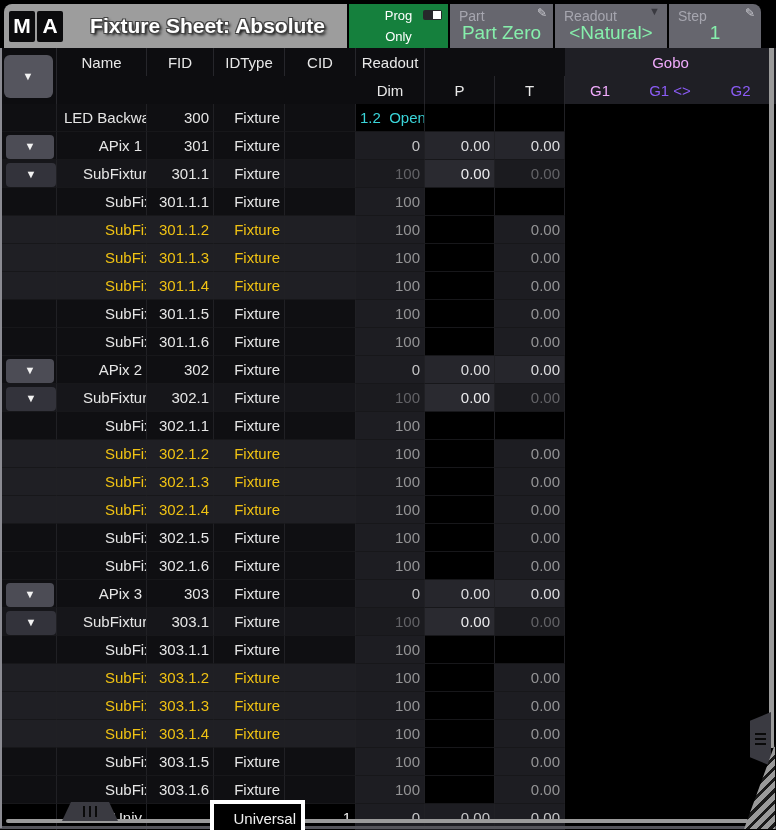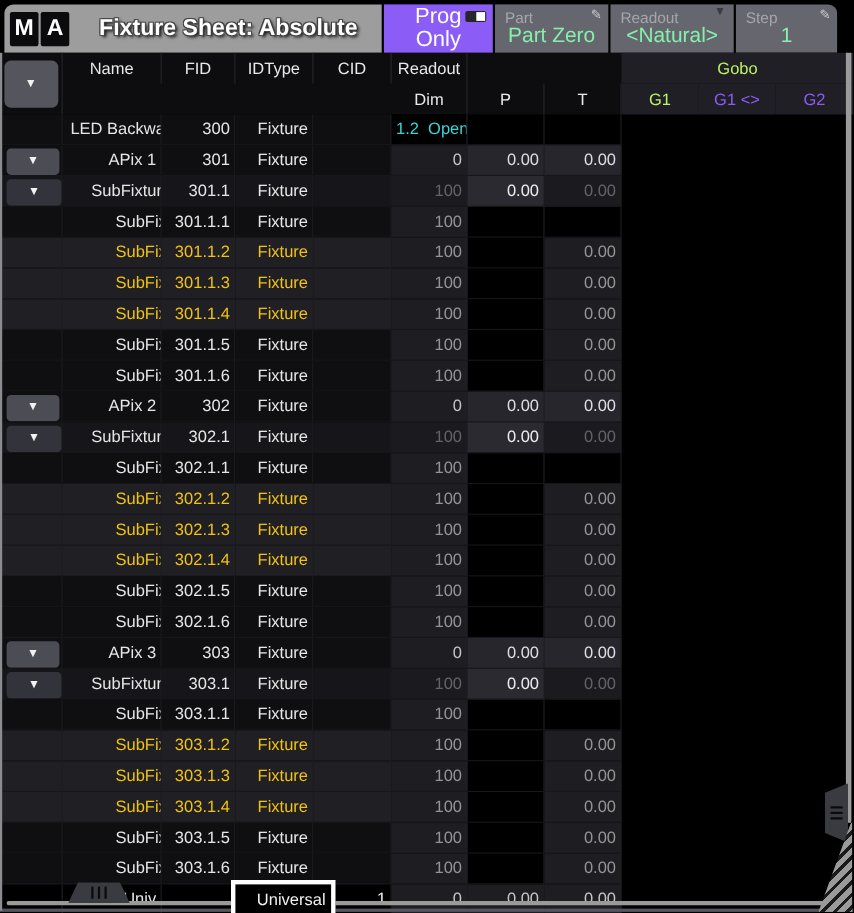--- a/index.html
+++ b/index.html
@@ -9,40 +9,40 @@
   
   #titlebar{position:absolute;left:4px;top:4px;right:0;height:44px;display:flex;}
   #titlesec{width:343px;height:44px;background:#9d9d9d;border-radius:8px 0 0 0;
             display:flex;align-items:center;}
   #malogo{display:flex;margin-left:5px;gap:2px;}
   .mabox{width:26px;height:31px;background:#0b0b0d;color:#fff;font-weight:bold;font-size:21px;
          display:flex;align-items:center;justify-content:center;border-radius:2px;}
   #wtitle{margin-left:auto;margin-right:22px;font-size:21px;font-weight:bold;color:#fff;
           text-shadow:-1px -1px 0 #444,1px -1px 0 #444,-1px 1px 0 #444,2px 2px 3px #000;}
   .tbtn{position:relative;height:44px;margin-left:2px;color:#fff;}
-  #btn-prog{width:99px;background:#8b5cf6;display:flex;align-items:center;justify-content:center;
-            font-size:20px;line-height:21px;text-align:center;white-space:pre-line;}
+  #btn-prog{width:99px;background:#15803d;display:flex;align-items:center;justify-content:center;
+            font-size:13px;line-height:21px;text-align:center;white-space:pre-line;}
   .lblbtn{background:#66666e;}
   #btn-part{width:103px;}
   #btn-readout{width:112px;}
   #btn-step{width:92px;border-radius:0 8px 0 0;}
   .tbtn .small{position:absolute;left:9px;top:4px;font-size:14px;color:#a6a6af;}
   .tbtn .val{position:absolute;left:0;right:0;bottom:4px;text-align:center;font-size:19px;color:#86efac;}
   .pencil{position:absolute;top:2px;right:6px;font-size:12px;color:#cdcdd3;}
   .caret{position:absolute;top:1px;right:7px;font-size:11px;color:#393940;}
   .toggle{position:absolute;top:6px;right:6px;width:19px;height:10px;background:#27272b;border-radius:2px;}
   .toggle .knob{position:absolute;right:1px;top:1px;width:8px;height:8px;background:#fff;}
 
   
   .grid{display:grid;grid-template-columns:57px 90px 67px 71px 71px 69px 70px 70px 70px 70px 71px;}
   #thead{position:absolute;left:0;top:48px;width:776px;height:56px;background:#0d0d10;
          grid-template-rows:28px 28px;}
   .hc{position:relative;display:flex;align-items:center;justify-content:center;
       font-size:15px;color:#e8e8e8;border-right:1px solid #26262b;overflow:hidden;}
-  .hgobo{background:#1f1f25;color:#bef264;}
+  .hgobo{background:#1f1f25;color:#f0abfc;}
   .hdim-orange{color:#8b5cf6;}
   #harrow{grid-row:1/3;display:flex;align-items:center;justify-content:center;}
   #harrowbox{width:49px;height:43px;background:#55555e;border-radius:6px;
              display:flex;align-items:center;justify-content:center;}
   .tri{font-size:11px;color:#f2f2f2;line-height:1;}
 
   #tbody{position:absolute;left:0;top:104px;width:776px;}
   .row{height:28px;}
   .c{display:flex;align-items:center;justify-content:flex-end;padding:0 4px;font-size:15px;
      color:#e6e6e6;overflow:hidden;white-space:pre;border-right:1px solid #202024;

